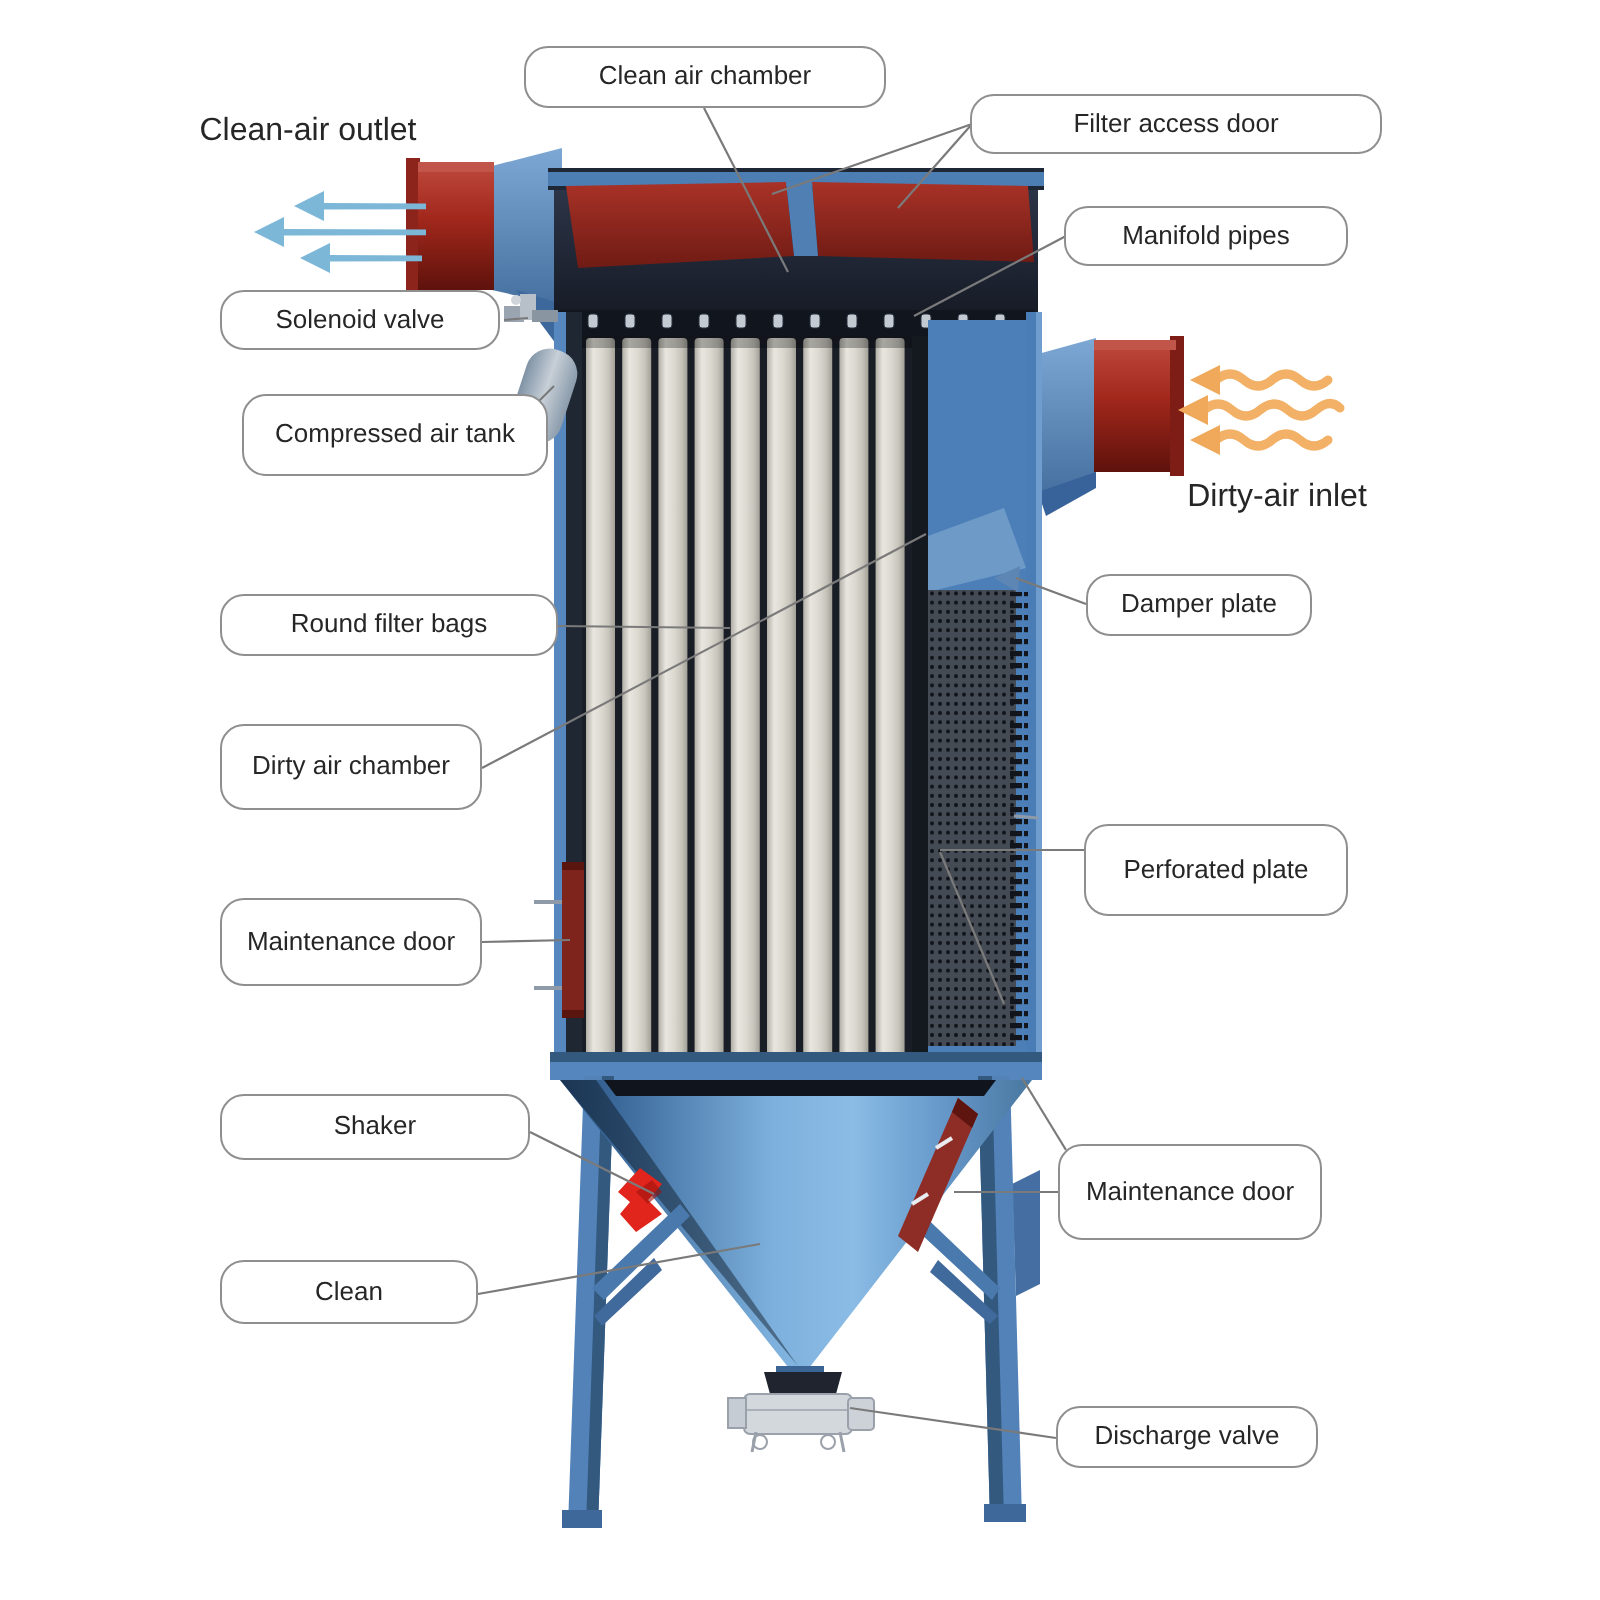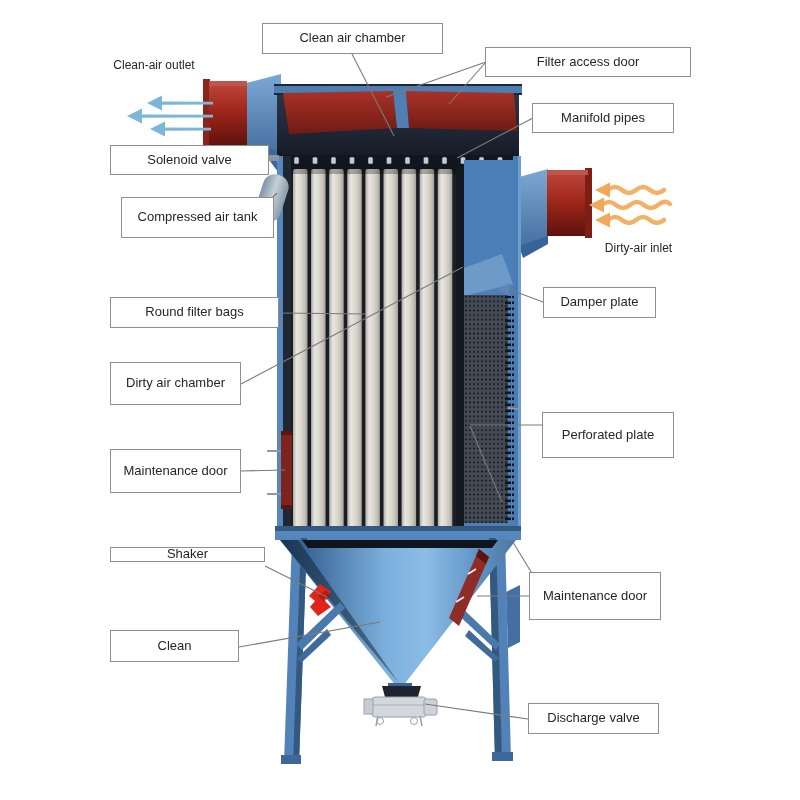--- a/index.html
+++ b/index.html
@@ -3,22 +3,22 @@
 <meta charset="utf-8">
 <style>
   html,body{margin:0;padding:0;background:#fff;}
   .stage{position:relative;width:800px;height:800px;background:var(--c-background,#ffffff);
          font-family:"Liberation Sans", sans-serif;overflow:hidden;}
   .stage svg{position:absolute;left:0;top:0;}
   .lbl{position:absolute;display:flex;align-items:center;justify-content:center;
        color:var(--c-label-text,#262626);font-size:13px;line-height:1.1;text-align:center;
        white-space:nowrap;}
   .lbl.box{background:var(--c-box-bg,#ffffff);border:1.5px solid var(--c-box-border,#8f8f8f);
-       border-radius:0;box-sizing:border-box;}
-  .lbl.plain{font-size:12px;}
+       border-radius:12px;box-sizing:border-box;}
+  .lbl.plain{font-size:16px;}
 </style>
 </head>
 <body>
 
 <div class="stage">
 
 <svg width="800" height="800" viewBox="0 0 800 800">
   <defs>
     <linearGradient id="bagGrad" x1="0" y1="0" x2="1" y2="0">
       <stop offset="0" stop-color="#b1aea6"></stop>
@@ -257,37 +257,37 @@
 </svg>
 
 <div class="lbl box" style="left:262px;top:23px;width:181px;height:31px">Clean air chamber</div>
 
 <div class="lbl box" style="left:485px;top:47px;width:206px;height:30px">Filter access door</div>
 
 <div class="lbl box" style="left:532px;top:103px;width:142px;height:30px">Manifold pipes</div>
 
 <div class="lbl plain" style="left:103px;top:56px;width:102px;height:20px">Clean-air outlet</div>
 
-<div class="lbl box" style="left:110px;top:145px;width:159px;height:30px">Solenoid valve</div>
+<div class="lbl box" style="left:110px;top:145px;width:140px;height:30px">Solenoid valve</div>
 
 <div class="lbl box" style="left:121px;top:197px;width:153px;height:41px">Compressed air tank</div>
 
 <div class="lbl plain" style="left:591px;top:239px;width:95px;height:20px">Dirty-air inlet</div>
 
 <div class="lbl box" style="left:543px;top:287px;width:113px;height:31px">Damper plate</div>
 
 <div class="lbl box" style="left:110px;top:297px;width:169px;height:31px">Round filter bags</div>
 
 <div class="lbl box" style="left:110px;top:362px;width:131px;height:43px">Dirty air chamber</div>
 
 <div class="lbl box" style="left:542px;top:412px;width:132px;height:46px">Perforated plate</div>
 
 <div class="lbl box" style="left:110px;top:449px;width:131px;height:44px">Maintenance door</div>
 
-<div class="lbl box" style="left:110px;top:547px;width:155px;height:15px">Shaker</div>
+<div class="lbl box" style="left:110px;top:547px;width:155px;height:33px">Shaker</div>
 
 <div class="lbl box" style="left:529px;top:572px;width:132px;height:48px">Maintenance door</div>
 
 <div class="lbl box" style="left:110px;top:630px;width:129px;height:32px">Clean</div>
 
 <div class="lbl box" style="left:528px;top:703px;width:131px;height:31px">Discharge valve</div>
 
 </div>
 
 </body></html>

